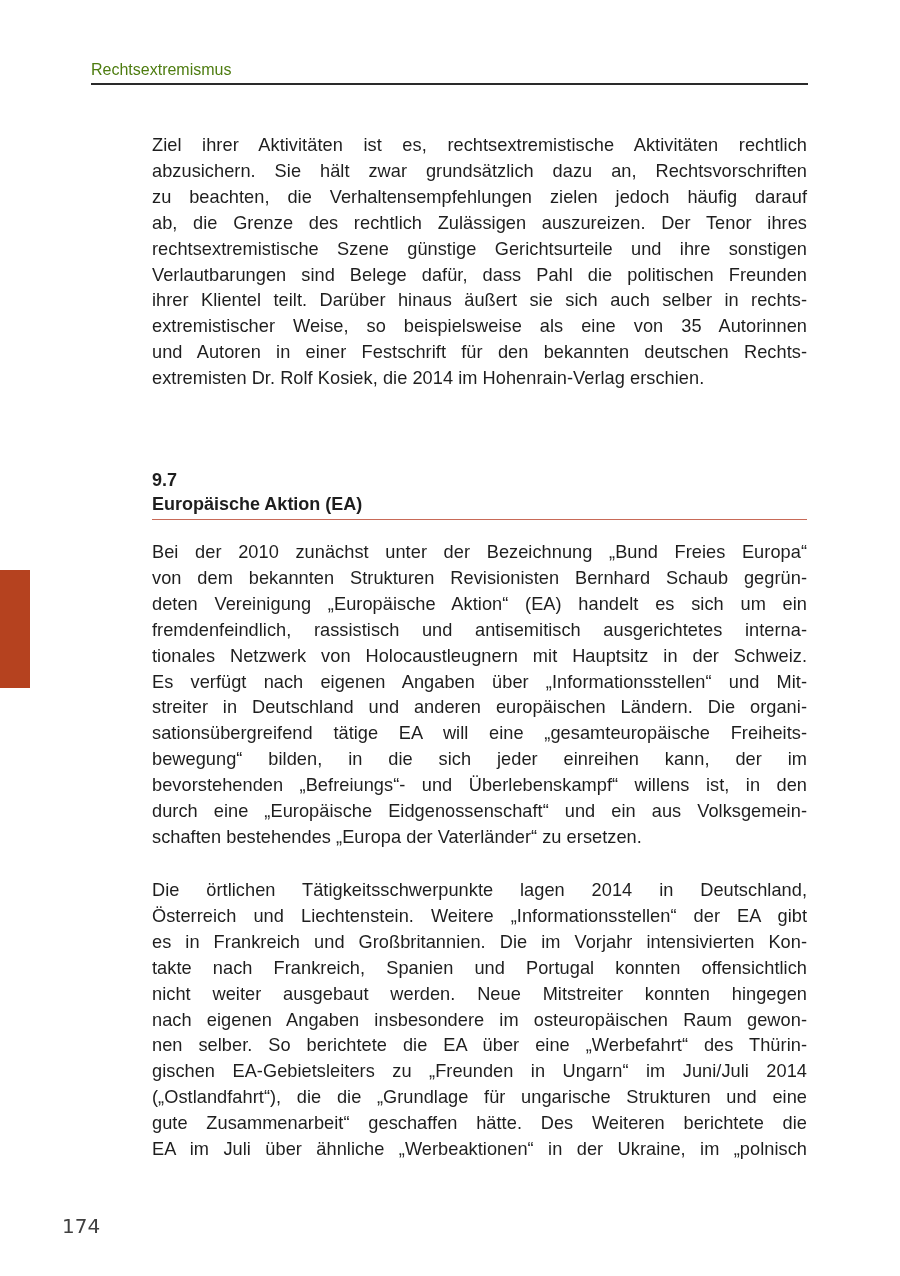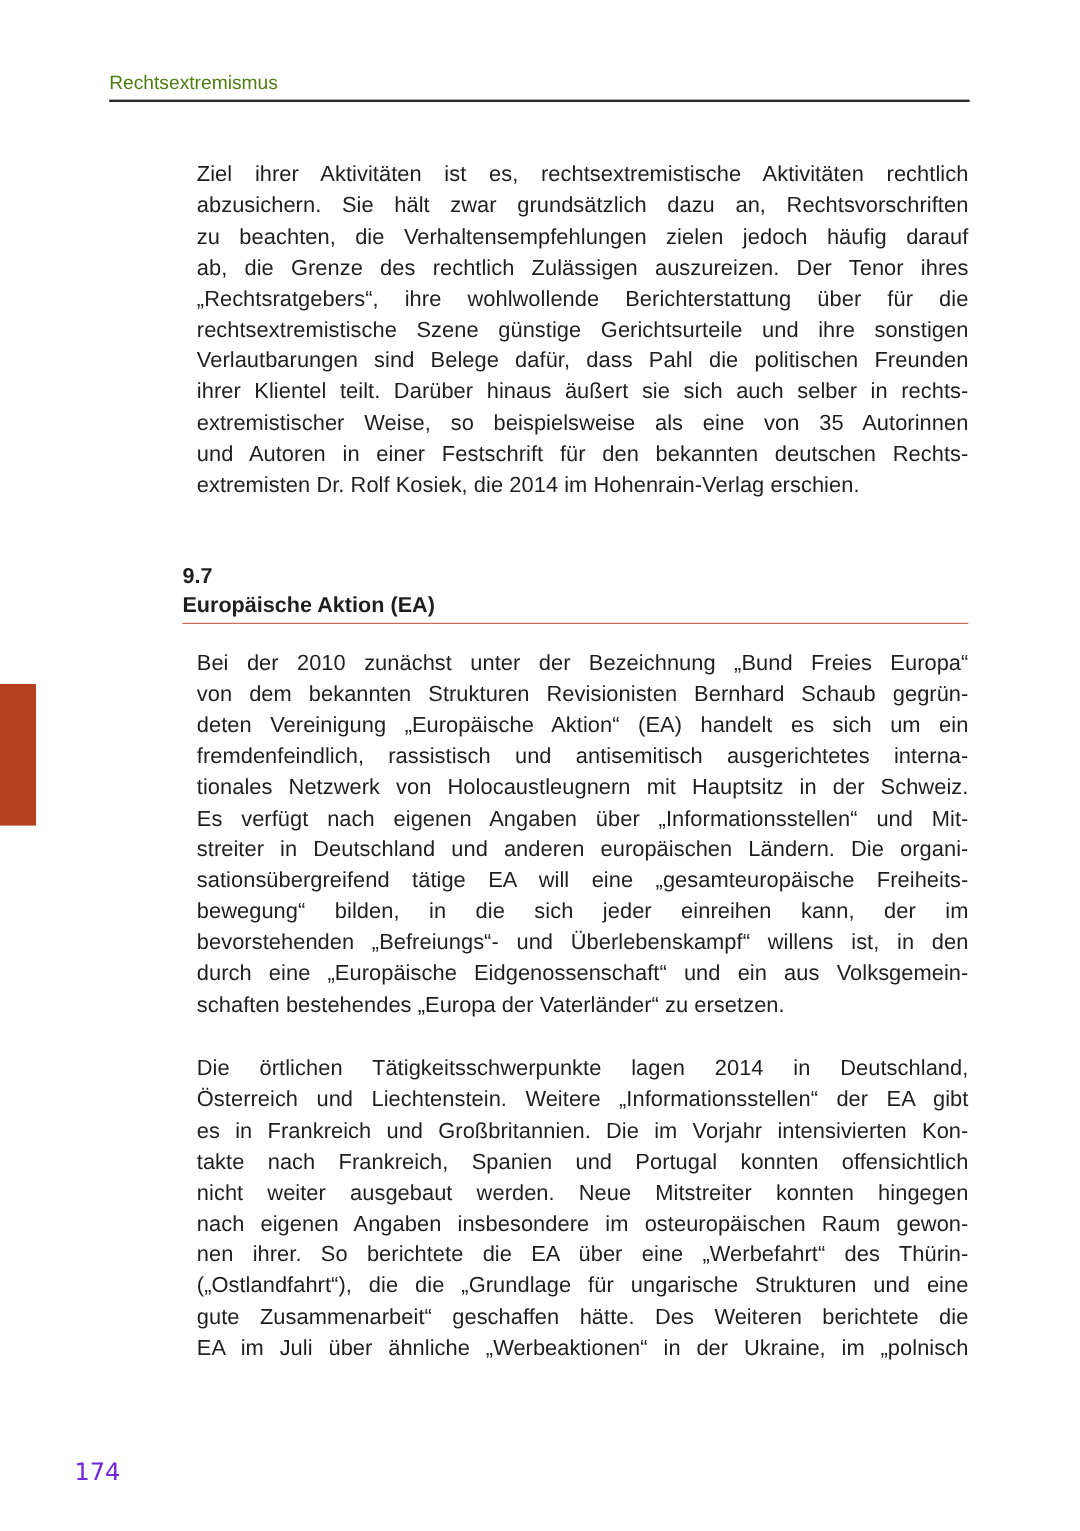--- a/index.html
+++ b/index.html
@@ -19,50 +19,49 @@
     position: absolute; left: 0; top: 570px; width: 30px; height: 118px;
     background: #b5421f;
   }
   .content {
     position: absolute; left: 152px; top: 133px; width: 655px;
   }
   .para {
     font-size: 18.2px; line-height: 25.9px; text-align: justify;
     margin: 0; hyphens: manual; letter-spacing: 0.05px;
   }
-  .line { display: block; text-align: justify; text-align-last: justify; white-space: nowrap; margin-left: 12px; }
+  .line { display: block; text-align: justify; text-align-last: justify; white-space: nowrap; }
   .line.last { text-align-last: left; }
   .section {
     position: absolute; left: 152px; top: 468px; width: 655px;
   }
   .section-title {
     display: flex; font-size: 18px; font-weight: bold; line-height: 24px;
     padding-bottom: 3px; border-bottom: 1.5px solid #c86a58; flex-direction: column;
   }
   .section-num { width: 77px; }
   .page-number {
-    position: absolute; left: 62px; top: 1214px; font-size: 20px; color: #6d28d9;
+    position: absolute; left: 62px; top: 1214px; font-size: 20px; color: #404040;
     font-family: "DejaVu Sans", sans-serif;
   }
 </style>
 </head>
 <body>
 
 <div class="running-header">Rechtsextremismus</div>
 <div class="header-rule"></div>
 
 <div class="side-tab"></div>
 
 <div class="content">
   <p class="para">
     <span class="line">Ziel ihrer Aktivitäten ist es, rechtsextremistische Aktivitäten rechtlich</span>
     <span class="line">abzusichern. Sie hält zwar grundsätzlich dazu an, Rechtsvorschriften</span>
     <span class="line">zu beachten, die Verhaltensempfehlungen zielen jedoch häufig darauf</span>
     <span class="line">ab, die Grenze des rechtlich Zulässigen auszureizen. Der Tenor ihres</span>
-    <span class="line">„Rechtsratgebers“, ihre wohlwollende Berichterstattung über für die</span>
     <span class="line">rechtsextremistische Szene günstige Gerichtsurteile und ihre sonstigen</span>
     <span class="line">Verlautbarungen sind Belege dafür, dass Pahl die politischen Freunden</span>
     <span class="line">ihrer Klientel teilt. Darüber hinaus äußert sie sich auch selber in rechts-</span>
     <span class="line">extremistischer Weise, so beispielsweise als eine von 35 Autorinnen</span>
     <span class="line">und Autoren in einer Festschrift für den bekannten deutschen Rechts-</span>
     <span class="line last">extremisten Dr. Rolf Kosiek, die 2014 im Hohenrain-Verlag erschien.</span>
   </p>
 </div>
 
 <div class="section">
@@ -90,20 +89,21 @@
 </div>
 
 <div class="content" style="top:878px;">
   <p class="para">
     <span class="line">Die örtlichen Tätigkeitsschwerpunkte lagen 2014 in Deutschland,</span>
     <span class="line">Österreich und Liechtenstein. Weitere „Informationsstellen“ der EA gibt</span>
     <span class="line">es in Frankreich und Großbritannien. Die im Vorjahr intensivierten Kon-</span>
     <span class="line">takte nach Frankreich, Spanien und Portugal konnten offensichtlich</span>
     <span class="line">nicht weiter ausgebaut werden. Neue Mitstreiter konnten hingegen</span>
     <span class="line">nach eigenen Angaben insbesondere im osteuropäischen Raum gewon-</span>
-    <span class="line">nen ihrer. So berichtete die EA über eine „Werbefahrt“ des Thürin-</span>
+    <span class="line">nen selber. So berichtete die EA über eine „Werbefahrt“ des Thürin-</span>
+    <span class="line">gischen EA-Gebietsleiters zu „Freunden in Ungarn“ im Juni/Juli 2014</span>
     <span class="line">(„Ostlandfahrt“), die die „Grundlage für ungarische Strukturen und eine</span>
     <span class="line">gute Zusammenarbeit“ geschaffen hätte. Des Weiteren berichtete die</span>
     <span class="line">EA im Juli über ähnliche „Werbeaktionen“ in der Ukraine, im „polnisch</span>
   </p>
 </div>
 
 <div class="page-number">174</div>
 
 </body></html>

